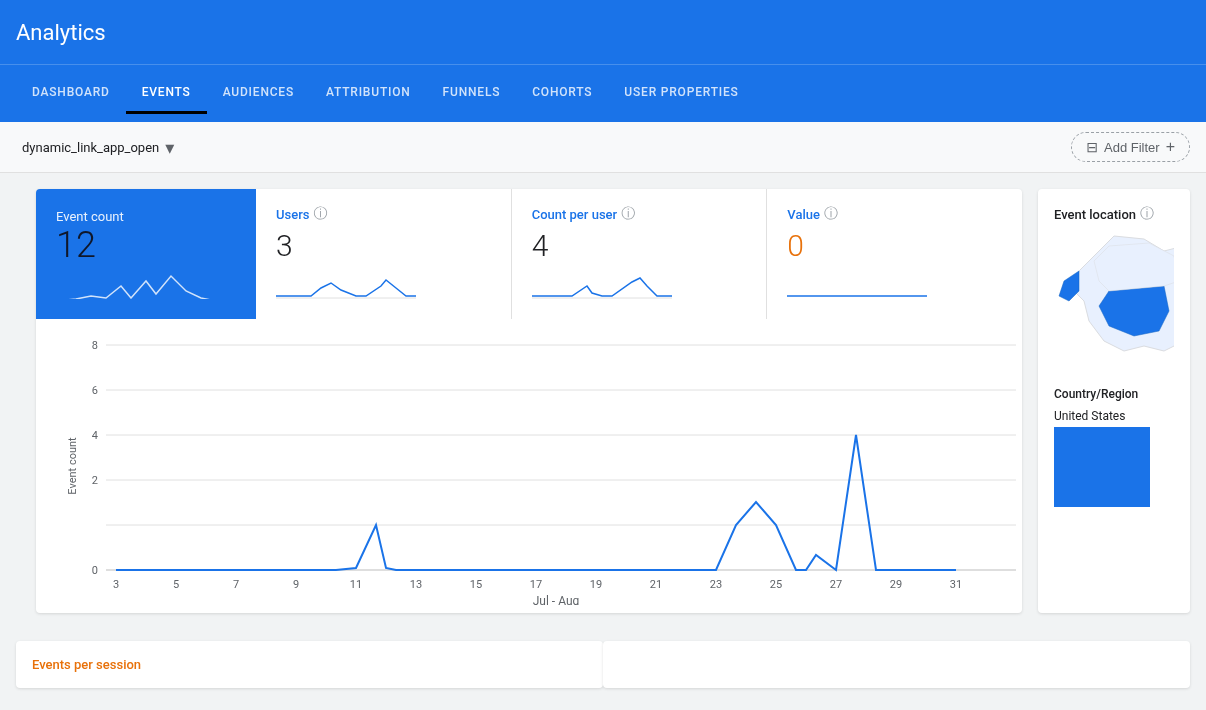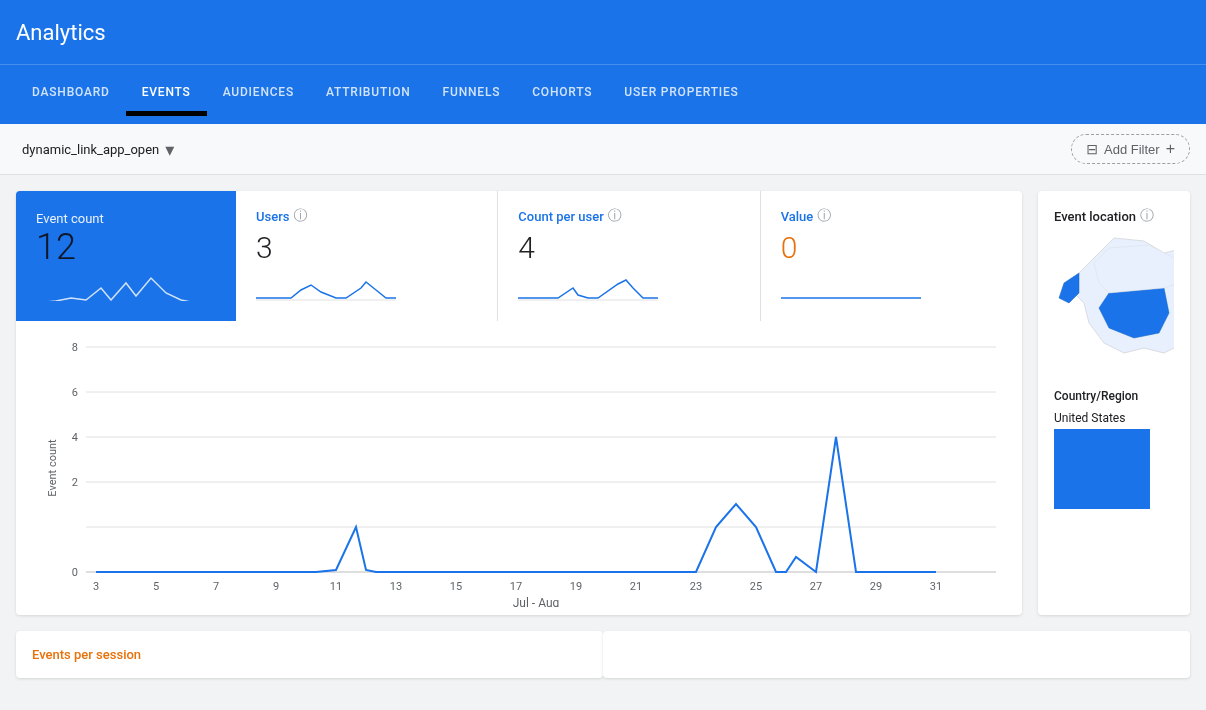--- a/index.html
+++ b/index.html
@@ -33,21 +33,21 @@
       font-weight: 500;
       letter-spacing: 0.8px;
       padding: 12px 16px;
       cursor: pointer;
       text-transform: uppercase;
       border-bottom: 3px solid transparent;
       user-select: none;
     }
     .nav-item.active {
       color: white;
-      border-bottom: 5px solid #000000;
+      border-bottom: 3px solid #000000;
       text-align: center;
     }
 
     
     .filter-bar {
       background: #f8f9fa;
       padding: 10px 16px;
       display: flex;
       align-items: center;
       gap: 12px;
@@ -78,20 +78,21 @@
       background: transparent;
     }
     .filter-icon { font-size: 14px; }
     .plus-icon { font-size: 16px; color: #5f6368; }
 
     
     .main-content {
       padding: 16px;
       display: flex;
       gap: 16px;
+      margin-left: 20px;
     }
 
     
     .stats-card {
       background: white;
       border-radius: 4px;
       box-shadow: 0 1px 3px rgba(0,0,0,0.12);
       flex: 1;
       padding: 0;
       overflow: hidden;
@@ -226,20 +227,21 @@
       flex: 1;
     }
     .bottom-card-title {
       font-size: 13px;
       color: #e8710a;
       font-weight: 500;
     }
     .bottom-row {
       display: flex;
       gap: 0;
+      margin-top: 12px;
     }
 
     
     svg { display: block; }
   </style>
 </head>
 <body>
 
 <div class="app-header">
   <span class="app-title">Analytics</span>

